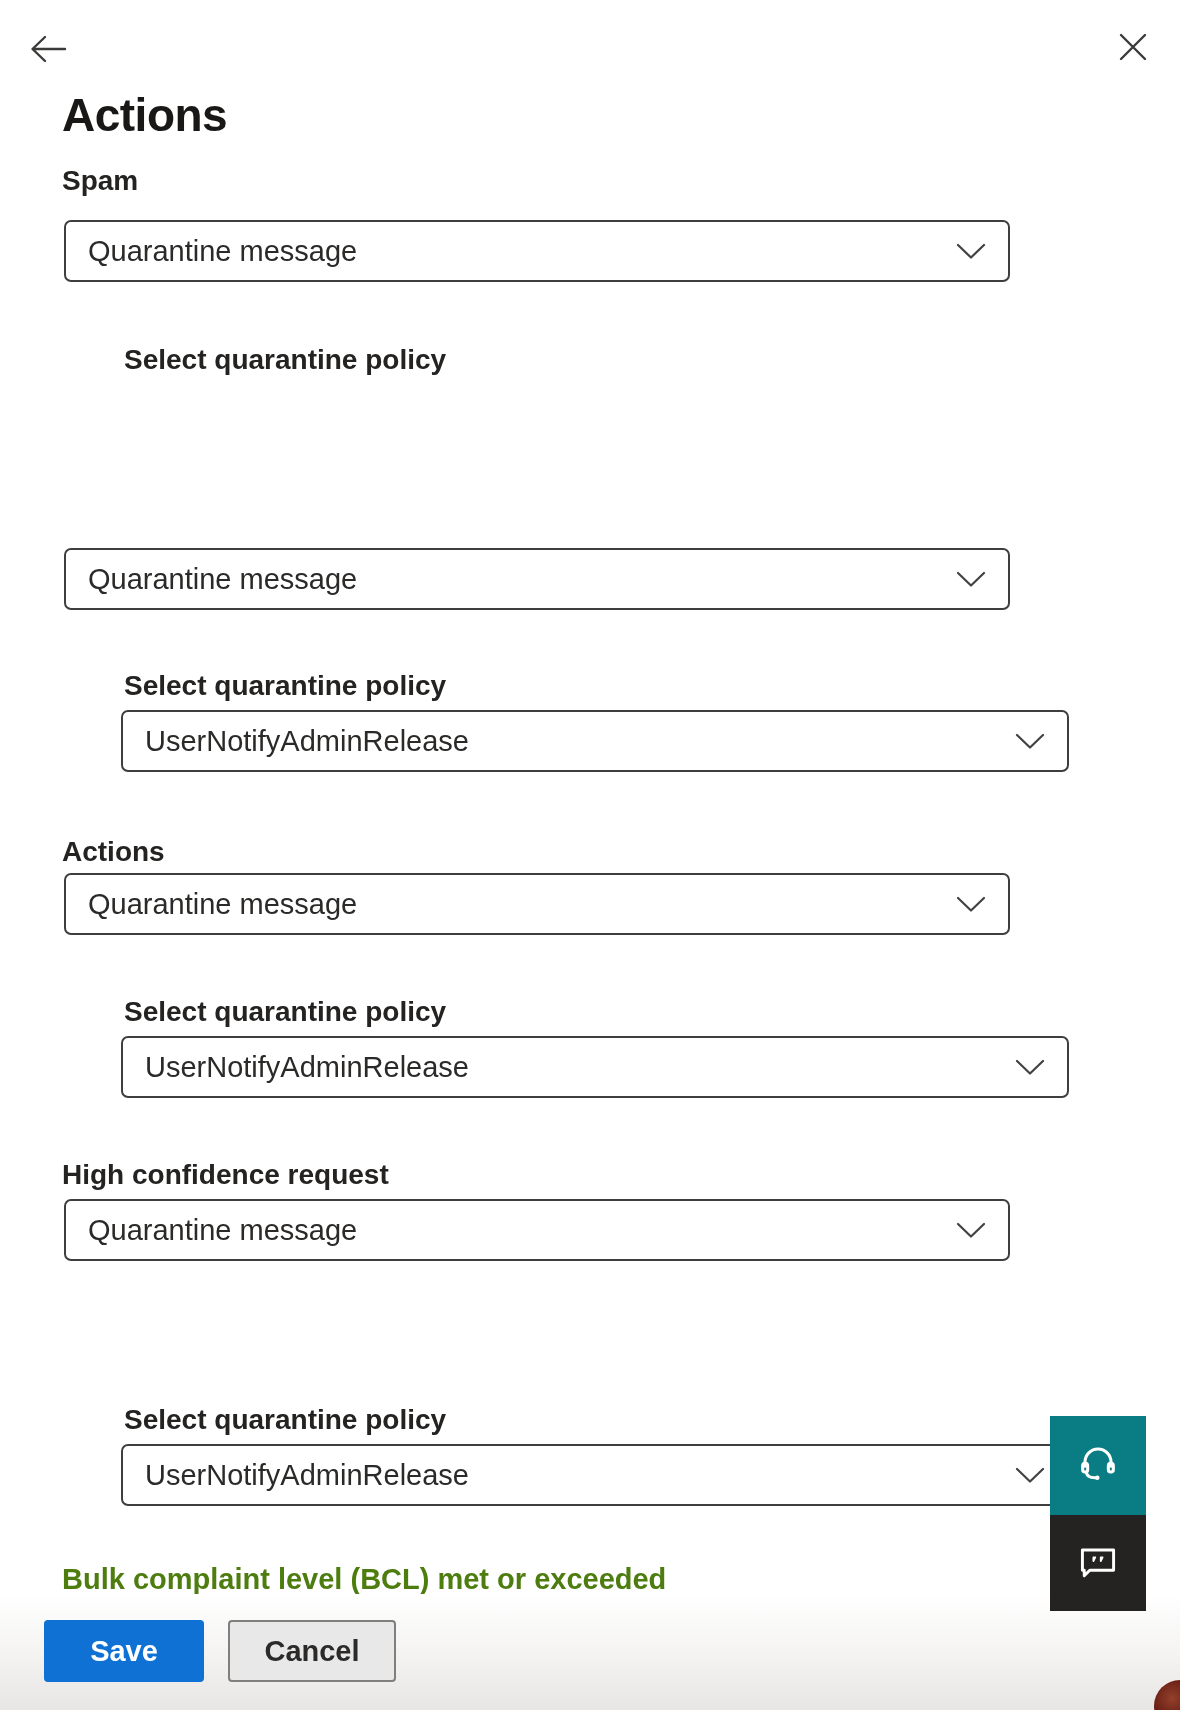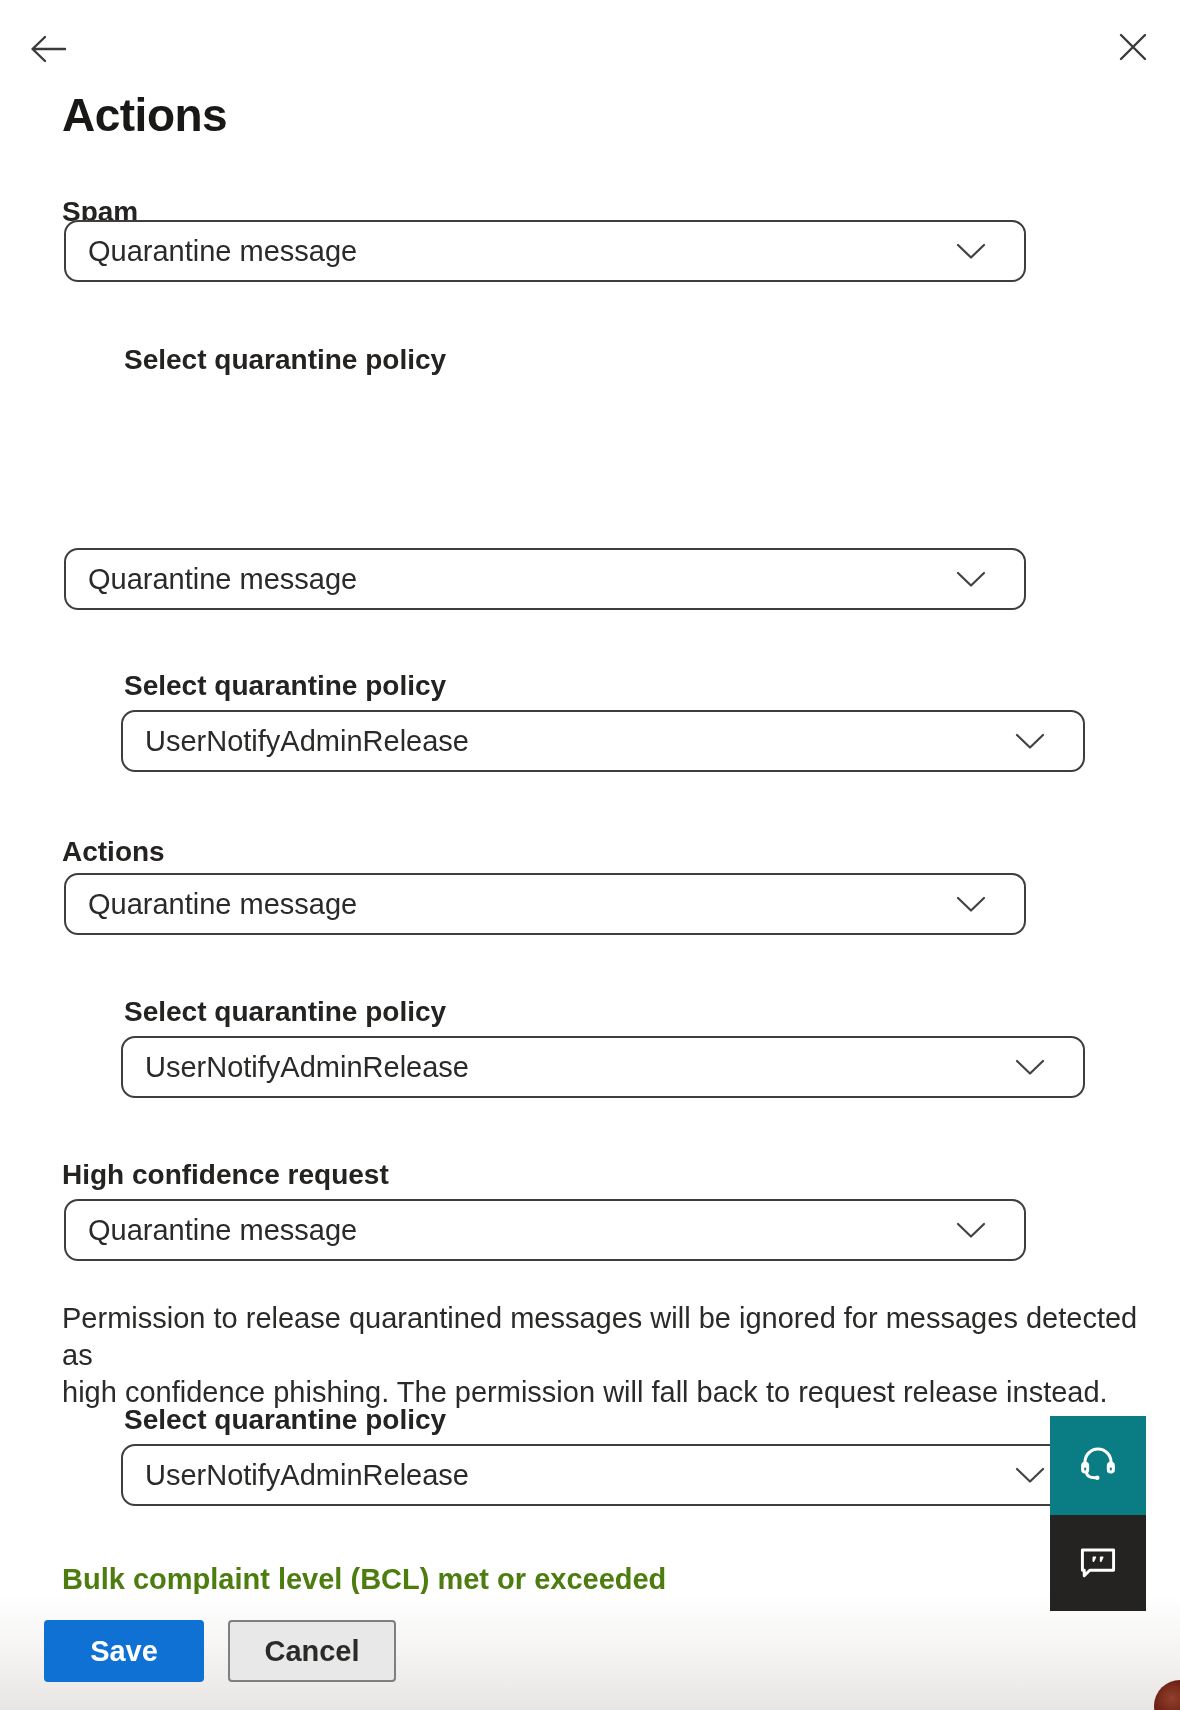--- a/index.html
+++ b/index.html
@@ -21,24 +21,24 @@
     position:absolute;left:62px;top:88px;margin:0;
     font-size:46px;font-weight:700;color:#191817;letter-spacing:-0.5px;
   }
   .field-label{
     position:absolute;
     font-size:28px;font-weight:600;color:#242322;white-space:nowrap;
   }
   .dropdown{
     position:absolute;
     height:58px;
-    border:2.5px solid #3f3e3d;border-radius:14px;
+    border:2.5px solid #3f3e3d;border-radius:7px;
     background:#ffffff;
     display:flex;align-items:center;
-    padding:0 38px 0 22px;
+    padding:0 22px 0 22px;
     box-sizing:content-box;
     cursor:pointer;
   }
   .dropdown .value{
     flex:1;
     font-size:29px;font-weight:400;color:#2b2a29;white-space:nowrap;overflow:hidden;
   }
   .dropdown .chev{flex:none;display:flex;align-items:center;}
   .dd-top{left:64px;width:898px;}
   .dd-indent{left:121px;width:900px;}
@@ -91,21 +91,21 @@
   <button class="icon-btn" id="close-btn">
     <span>
       <svg width="30" height="30" viewBox="0 0 30 30">
           <path d="M3 3 L27 27 M27 3 L3 27" fill="none" stroke="#3b3a39" stroke-width="2.4" stroke-linecap="round"></path>
         </svg>
     </span>
   </button>
 
   <h1 class="title">Actions</h1>
 
-  <div class="field-label" style="left:62px;top:196px">Spam</div>
+  <div class="field-label" style="left:62px;top:165px">Spam</div>
   <div class="dropdown dd-top" style="top:220px">
     <span class="value">Quarantine message</span>
     <span class="chev">
       <svg width="30" height="17" viewBox="0 0 30 17">
           <path d="M2 2 L15 14.5 L28 2" fill="none" stroke="#424242" stroke-width="2.2" stroke-linecap="round" stroke-linejoin="round"></path>
         </svg>
     </span>
   </div>
   <div class="field-label" style="left:124px;top:344px">Select quarantine policy</div>
 
@@ -148,24 +148,20 @@
 
   <div class="field-label" style="left:62px;top:1159px">High confidence request</div>
   <div class="dropdown dd-top" style="top:1199px">
     <span class="value">Quarantine message</span>
     <span class="chev">
       <svg width="30" height="17" viewBox="0 0 30 17">
           <path d="M2 2 L15 14.5 L28 2" fill="none" stroke="#424242" stroke-width="2.2" stroke-linecap="round" stroke-linejoin="round"></path>
         </svg>
     </span>
   </div>
-  <div class="note">
-    <div>Permission to release quarantined messages will be ignored for messages detected as</div>
-    <div>high confidence phishing. The permission will fall back to request release instead.</div>
-  </div>
   <div class="field-label" style="left:124px;top:1404px">Select quarantine policy</div>
   <div class="dropdown dd-indent" style="top:1444px">
     <span class="value">UserNotifyAdminRelease</span>
     <span class="chev">
       <svg width="30" height="17" viewBox="0 0 30 17">
           <path d="M2 2 L15 14.5 L28 2" fill="none" stroke="#424242" stroke-width="2.2" stroke-linecap="round" stroke-linejoin="round"></path>
         </svg>
     </span>
   </div>
 

